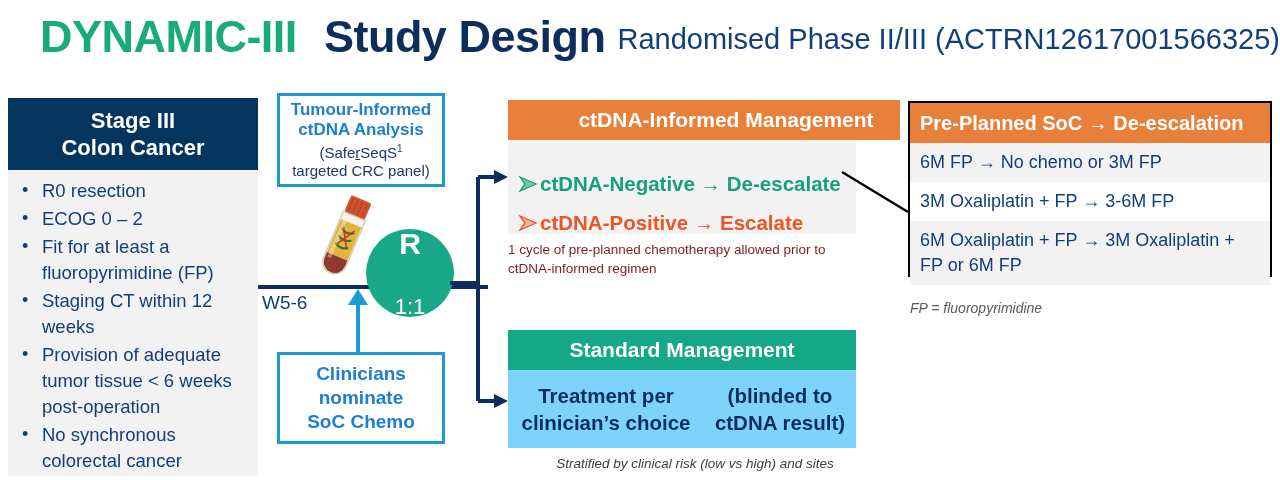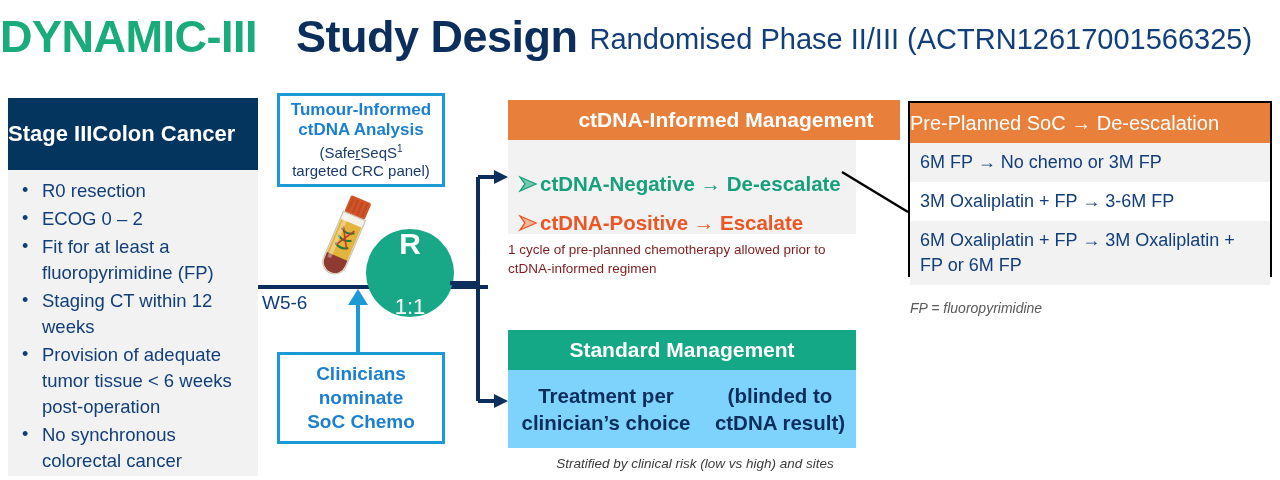--- a/index.html
+++ b/index.html
@@ -6,30 +6,30 @@
   body{
     width:1280px;height:480px;
     background:#ffffff;
     font-family:"Liberation Sans", sans-serif;
     overflow:hidden;
     position:relative;
   }
   .abs{position:absolute;}
 
   
-  #title-bar{left:0;top:8px;width:1280px;height:58px;display:flex;align-items:center;justify-content:flex-start;white-space:nowrap;gap:12px;}
+  #title-bar{left:0;top:8px;width:1280px;height:58px;display:flex;align-items:center;justify-content:flex-end;white-space:nowrap;}
   #title-dynamic{color:#1AAB7A;font-size:45px;font-weight:bold;letter-spacing:-.5px;}
   #title-study{color:#0C2E5C;font-size:45px;font-weight:bold;letter-spacing:-.5px;margin-left:27px;}
-  #title-sub{color:#123E7B;font-size:29px;font-weight:normal;position:relative;top:2px;}
+  #title-sub{color:#123E7B;font-size:29px;font-weight:normal;margin-left:12px;position:relative;top:2px;}
 
   
   #eligibility-panel{left:8px;top:98px;width:250px;height:378px;background:#F2F2F2;}
   #eligibility-header{left:8px;top:98px;width:250px;height:72px;background:#04355F;
       color:#fff;font-size:22px;font-weight:bold;line-height:1.25;
-      display:flex;flex-direction:row;align-items:center;}
+      display:flex;flex-direction:column;align-items:center;justify-content:center;}
   #eligibility-list{left:8px;top:178px;width:250px;}
   #eligibility-list ul{margin:0;padding:0 10px 0 34px;list-style:none;}
   #eligibility-list li{position:relative;color:#123E7B;font-size:18.5px;line-height:26px;margin-bottom:2px;}
   #eligibility-list li:before{content:"\2022";position:absolute;left:-20px;top:-1px;color:#123E7B;font-size:18px;}
 
   
   #ctdna-analysis-box{left:277px;top:93px;width:162px;height:88px;border:3px solid #1C9AD6;background:#fff;
       display:flex;flex-direction:column;align-items:center;justify-content:center;text-align:center;}
   .ct-l1{color:#1C7FD0;font-size:17px;font-weight:bold;line-height:20px;}
   .ct-l2{color:#1A3A6B;font-size:15px;line-height:18px;}
@@ -74,22 +74,22 @@
   
   #standard-mgmt-header{left:508px;top:330px;width:348px;height:40px;background:#14A886;color:#fff;
       font-size:21px;font-weight:bold;display:flex;align-items:center;justify-content:center;}
   #standard-mgmt-body{left:508px;top:370px;width:348px;height:78px;background:#7dd3fc;color:#0C2E5C;
       font-size:20.5px;font-weight:bold;line-height:27px;text-align:center;
       display:flex;flex-direction:row;align-items:center;justify-content:center;}
   #standard-mgmt-note{left:521px;top:456px;width:348px;color:#3C3C3C;font-size:13.5px;font-style:italic;text-align:center;}
 
   
   #soc-table{left:908px;top:101px;width:364px;height:176px;border:2px solid #000;box-sizing:border-box;background:#fff;}
-  #soc-table-header{height:40px;background:#E8803B;color:#fff;font-size:20px;font-weight:normal;
-      display:flex;align-items:center;box-sizing:border-box;}
+  #soc-table-header{height:40px;background:#E8803B;color:#fff;font-size:20px;font-weight:bold;
+      display:flex;align-items:center;padding-left:10px;box-sizing:border-box;}
   .soc-row{color:#123E7B;font-size:18px;line-height:25px;padding:7px 8px 7px 10px;box-sizing:border-box;}
   .soc-row.alt{background:#F2F2F2;}
   #soc-footnote{left:910px;top:300px;color:#5A5A5A;font-size:14px;font-style:italic;}
 
   
   #callout-line{left:840px;top:150px;width:70px;height:70px;}
 </style>
 </head>
 <body>
 

